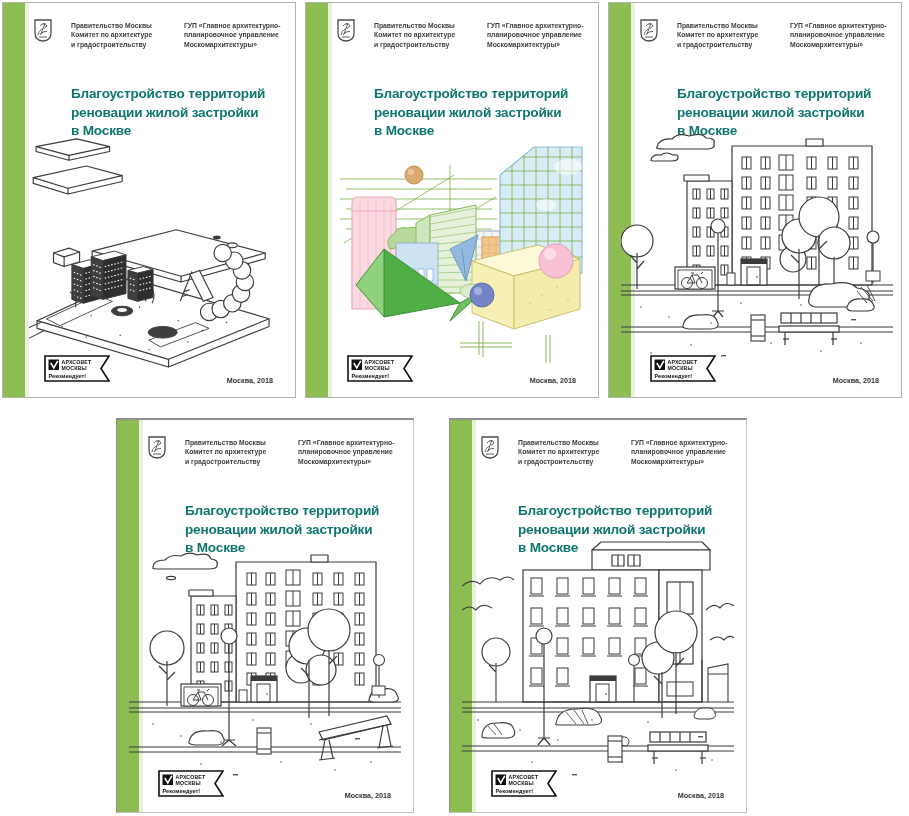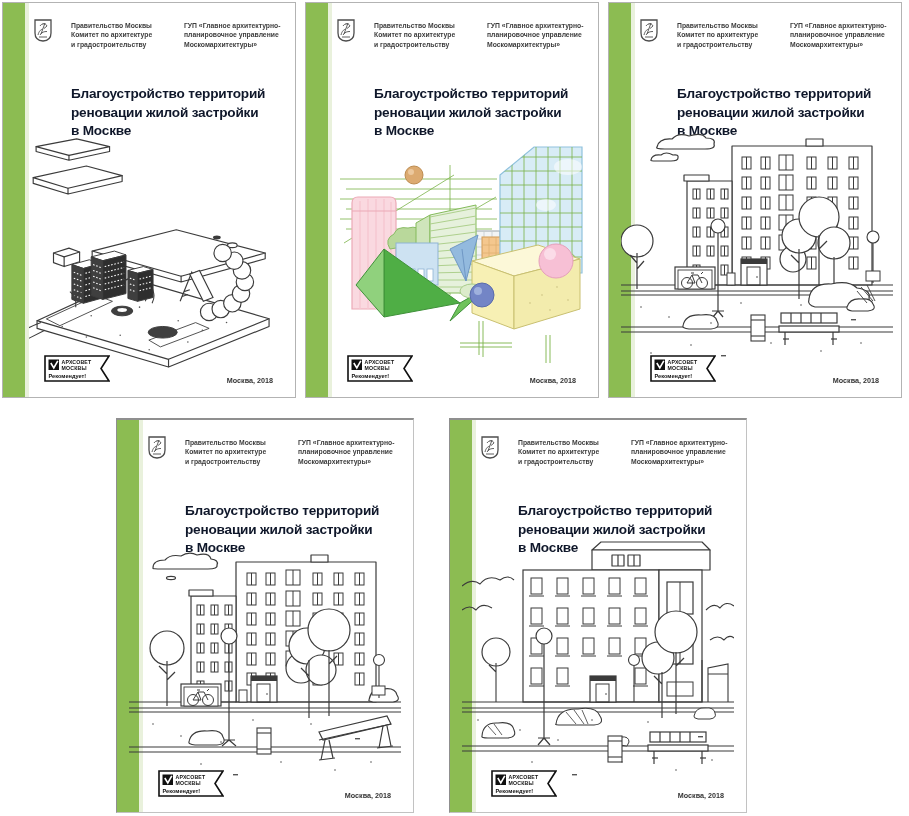--- a/index.html
+++ b/index.html
@@ -16,21 +16,21 @@
   #c3{left:608px;top:2px;width:292px;height:394px;}
   #c4{left:116px;top:418px;width:296px;height:392px;}
   #c5{left:449px;top:418px;width:296px;height:392px;}
   .stripe{position:absolute;left:0;top:0;bottom:0;width:22px;background:#8cbc52;}
   .stripe-edge{position:absolute;left:22px;top:0;bottom:0;width:4px;background:#e9f1dc;}
   .logo{position:absolute;left:31px;top:16px;}
   .org{position:absolute;top:18px;font-size:6.8px;font-weight:bold;color:#3d3d3d;line-height:9.4px;letter-spacing:0;}
   .org span{display:block;white-space:nowrap;}
   .org-left{left:68px;}
   .org-right{left:181px;}
-  .title{position:absolute;left:68px;top:82px;font-size:13.6px;font-weight:bold;color:#0f172a;line-height:18.5px;letter-spacing:-0.2px;}
+  .title{position:absolute;left:68px;top:82px;font-size:13.6px;font-weight:bold;color:#0f766e;line-height:18.5px;letter-spacing:-0.2px;}
   .title span{display:block;white-space:nowrap;}
   .illu{position:absolute;}
   .illu1{left:26px;top:134px;width:252px;height:232px;}
   .illu2{left:26px;top:142px;width:256px;height:226px;}
   .illu3{left:12px;top:128px;width:272px;height:240px;}
   .illu5{left:12px;top:120px;width:272px;height:250px;}
   .badge{position:absolute;left:41px;bottom:15px;}
   .badge text{font-family:"Liberation Sans","DejaVu Sans",sans-serif;font-weight:bold;fill:#101010;}
   .bt{font-size:5.2px;letter-spacing:0.2px;}
   .bt2{font-size:5.6px;}

